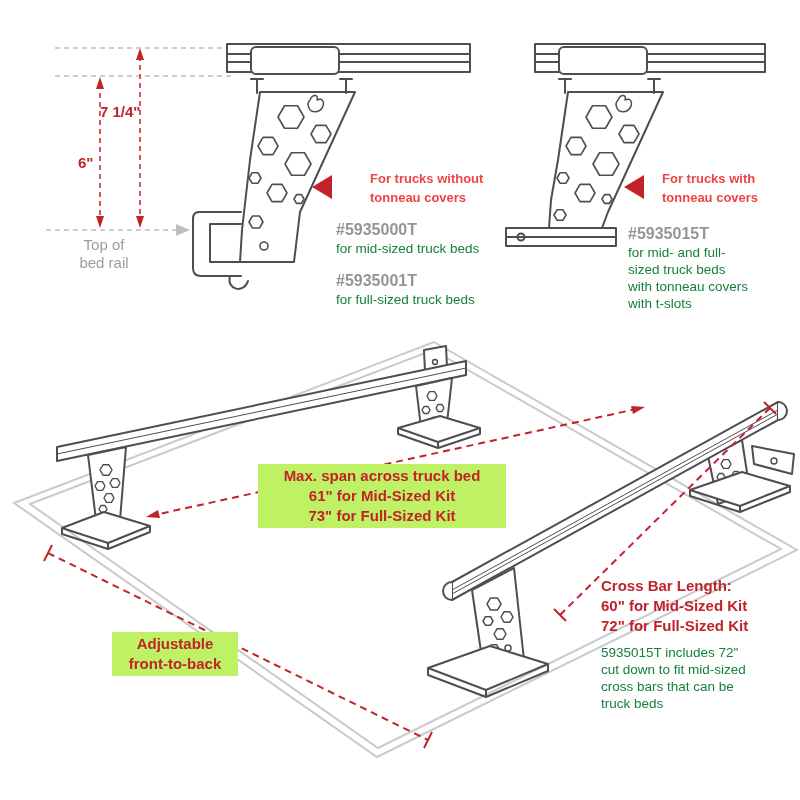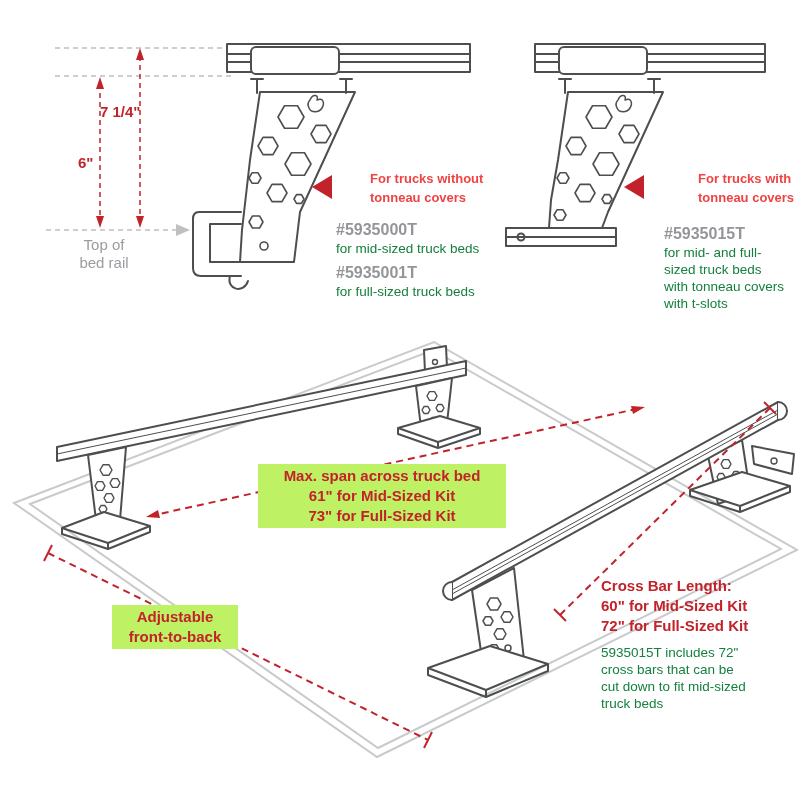--- a/index.html
+++ b/index.html
@@ -203,54 +203,54 @@
     <div>bed rail</div>
   </div>
 
   <div class="txt-block" style="left:336px;top:169px">
     <div class="red-heading">
       <div>For trucks without</div>
       <div>tonneau covers</div>
     </div>
     <div class="part-number" style="margin-top:13px">#5935000T</div>
     <div class="part-desc">for mid-sized truck beds</div>
-    <div class="part-number" style="margin-top:6px">#5935001T</div>
+    <div class="part-number" style="margin-top:14px">#5935001T</div>
     <div class="part-desc">for full-sized truck beds</div>
   </div>
 
-  <div class="txt-block" style="left:664px;top:169px">
+  <div class="txt-block" style="left:628px;top:169px">
     <div class="red-heading">
       <div>For trucks with</div>
       <div>tonneau covers</div>
     </div>
     <div class="part-number" style="margin-top:17px">#5935015T</div>
     <div class="part-desc">
       <div>for mid- and full-</div>
       <div>sized truck beds</div>
       <div>with tonneau covers</div>
       <div>with t-slots</div>
     </div>
   </div>
 
   <div class="txt-block center whitebg" style="left:258px;top:464px;width:248px">
     <div class="span-line">Max. span across truck bed</div>
     <div class="span-line">61" for Mid-Sized Kit</div>
     <div class="span-line">73" for Full-Sized Kit</div>
   </div>
 
-  <div class="txt-block center whitebg" style="left:112px;top:605px;width:126px">
+  <div class="txt-block center whitebg" style="left:112px;top:632px;width:126px">
     <div class="span-line">Adjustable</div>
     <div class="span-line">front-to-back</div>
   </div>
 
   <div class="txt-block" style="left:601px;top:576px;width:195px">
     <div class="span-line">Cross Bar Length:</div>
     <div class="span-line">60" for Mid-Sized Kit</div>
     <div class="span-line">72" for Full-Sized Kit</div>
     <div class="part-desc" style="margin-top:8px">
       <div>5935015T includes 72"</div>
+      <div>cut down to fit mid-sized</div>
       <div>cross bars that can be</div>
-      <div>cut down to fit mid-sized</div>
       <div>truck beds</div>
     </div>
   </div>
 
 </div>
 
 </body></html>

